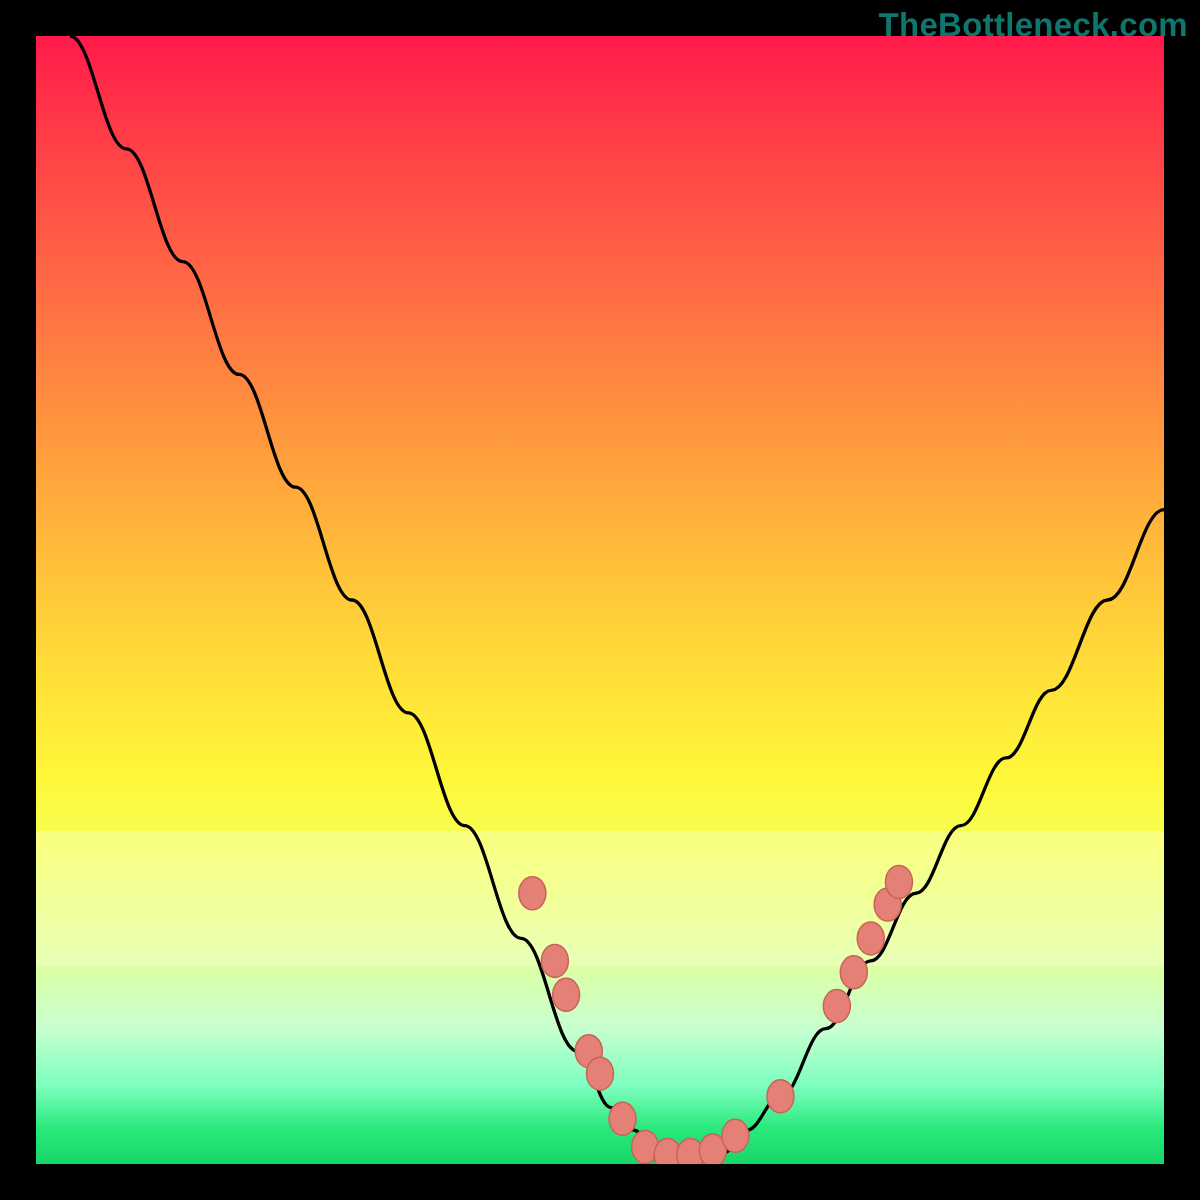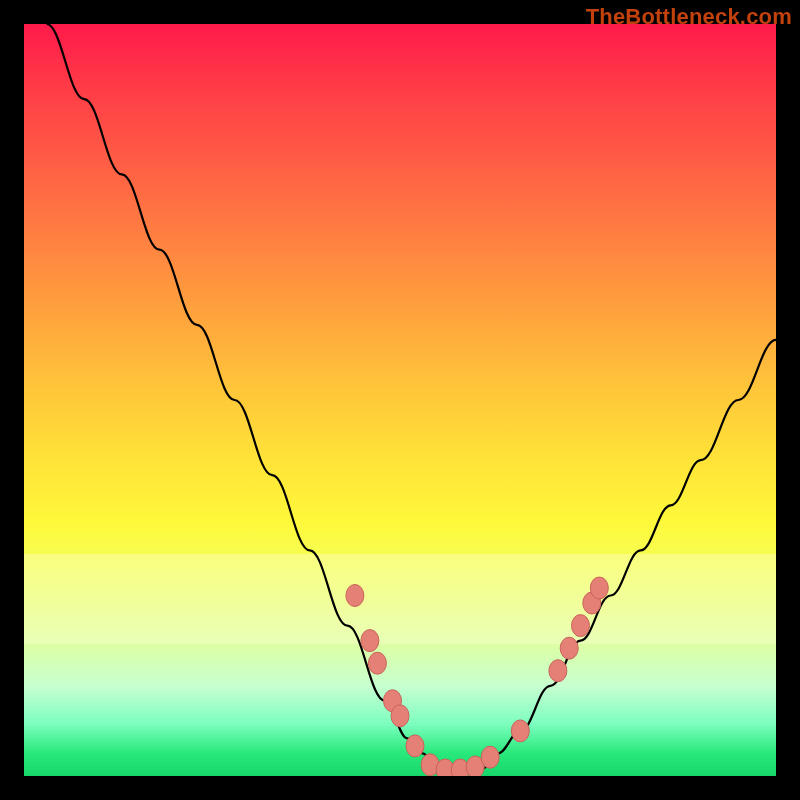--- a/index.html
+++ b/index.html
@@ -57,21 +57,21 @@
     position: absolute;
     left: 0; top: 0; width: 100%; height: 100%;
   }
   .watermark {
     position: absolute;
     top: 4px;
     right: 8px;
     font-family: Arial, Helvetica, sans-serif;
     font-size: 22px;
     font-weight: 600;
-    color: #c2410c;
+    color: #0f766e;
     letter-spacing: 0.2px;
     user-select: none;
   }
 </style>
 </head>
 <body>
 
 <div class="frame">
   <div class="plot-area">
     <div class="gradient-bg"></div>

